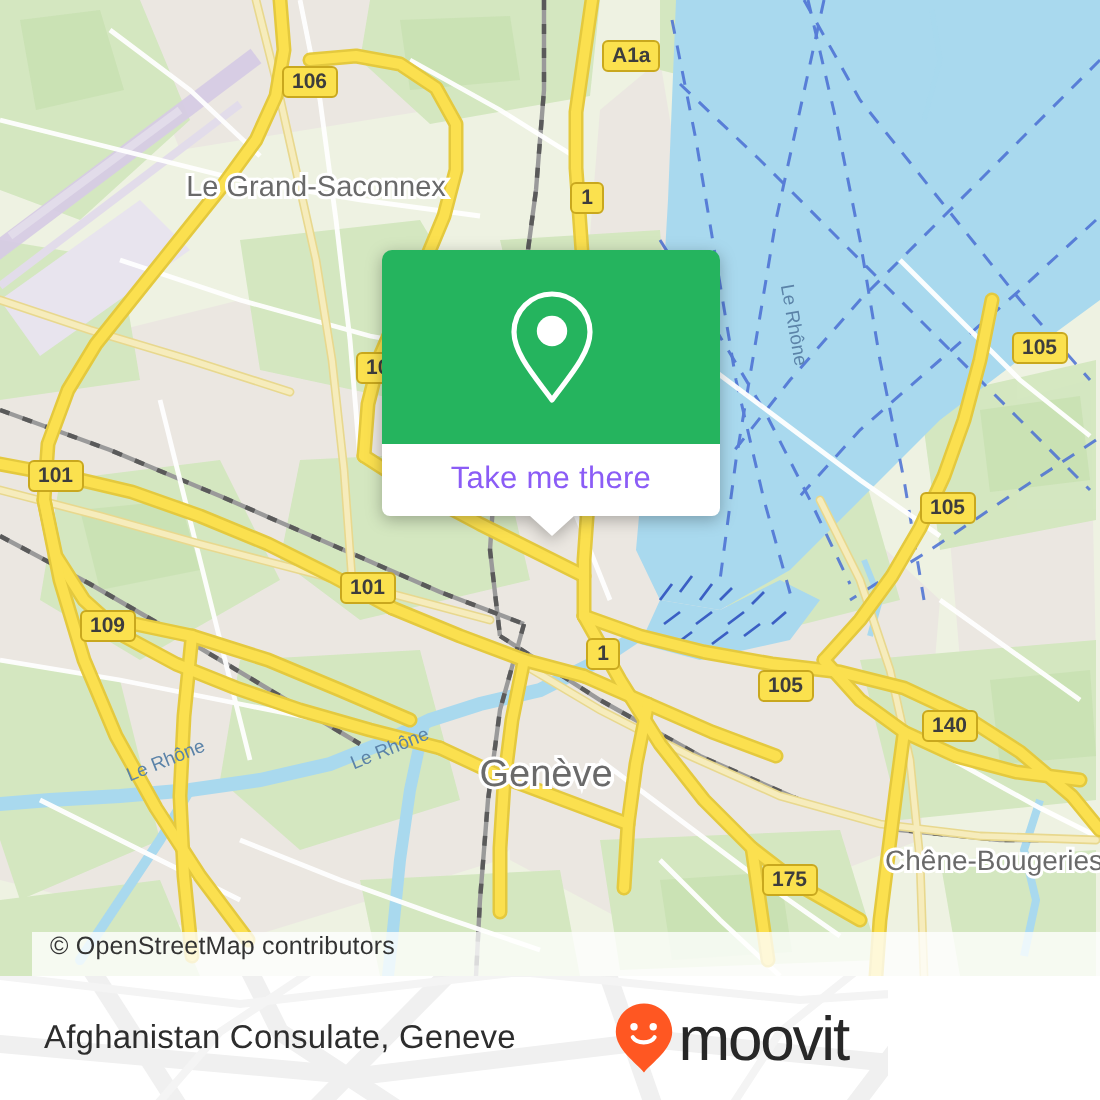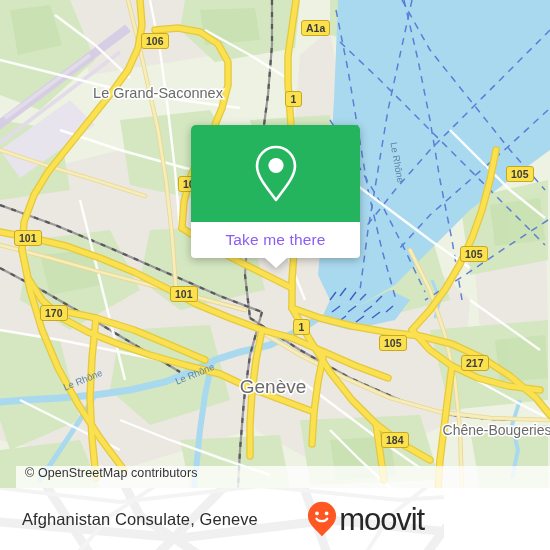--- a/index.html
+++ b/index.html
@@ -364,33 +364,33 @@
         <div style="position: absolute; left: 14px; top: 230px; background: rgb(251, 225, 78); border: 1.5px solid rgb(201, 168, 30); border-radius: 3px; padding: 0px 4px; height: 16px; line-height: 13px; display: flex; align-items: center; justify-content: center; font-family: &quot;Liberation Sans&quot;, sans-serif; font-size: 10.5px; font-weight: 700; color: rgb(61, 61, 61); z-index: 30; min-width: 17px;">
           <span>101</span>
         </div>
         <div style="position: absolute; left: 460px; top: 246px; background: rgb(251, 225, 78); border: 1.5px solid rgb(201, 168, 30); border-radius: 3px; padding: 0px 4px; height: 16px; line-height: 13px; display: flex; align-items: center; justify-content: center; font-family: &quot;Liberation Sans&quot;, sans-serif; font-size: 10.5px; font-weight: 700; color: rgb(61, 61, 61); z-index: 30; min-width: 17px;">
           <span>105</span>
         </div>
         <div style="position: absolute; left: 170px; top: 286px; background: rgb(251, 225, 78); border: 1.5px solid rgb(201, 168, 30); border-radius: 3px; padding: 0px 4px; height: 16px; line-height: 13px; display: flex; align-items: center; justify-content: center; font-family: &quot;Liberation Sans&quot;, sans-serif; font-size: 10.5px; font-weight: 700; color: rgb(61, 61, 61); z-index: 30; min-width: 17px;">
           <span>101</span>
         </div>
         <div style="position: absolute; left: 40px; top: 305px; background: rgb(251, 225, 78); border: 1.5px solid rgb(201, 168, 30); border-radius: 3px; padding: 0px 4px; height: 16px; line-height: 13px; display: flex; align-items: center; justify-content: center; font-family: &quot;Liberation Sans&quot;, sans-serif; font-size: 10.5px; font-weight: 700; color: rgb(61, 61, 61); z-index: 30; min-width: 17px;">
-          <span>170</span>
+          <span>109</span>
         </div>
         <div style="position: absolute; left: 293px; top: 319px; background: rgb(251, 225, 78); border: 1.5px solid rgb(201, 168, 30); border-radius: 3px; padding: 0px 4px; height: 16px; line-height: 13px; display: flex; align-items: center; justify-content: center; font-family: &quot;Liberation Sans&quot;, sans-serif; font-size: 10.5px; font-weight: 700; color: rgb(61, 61, 61); z-index: 30; min-width: 17px;">
           <span>1</span>
         </div>
         <div style="position: absolute; left: 379px; top: 335px; background: rgb(251, 225, 78); border: 1.5px solid rgb(201, 168, 30); border-radius: 3px; padding: 0px 4px; height: 16px; line-height: 13px; display: flex; align-items: center; justify-content: center; font-family: &quot;Liberation Sans&quot;, sans-serif; font-size: 10.5px; font-weight: 700; color: rgb(61, 61, 61); z-index: 30; min-width: 17px;">
           <span>105</span>
         </div>
         <div style="position: absolute; left: 461px; top: 355px; background: rgb(251, 225, 78); border: 1.5px solid rgb(201, 168, 30); border-radius: 3px; padding: 0px 4px; height: 16px; line-height: 13px; display: flex; align-items: center; justify-content: center; font-family: &quot;Liberation Sans&quot;, sans-serif; font-size: 10.5px; font-weight: 700; color: rgb(61, 61, 61); z-index: 30; min-width: 17px;">
-          <span>217</span>
+          <span>140</span>
         </div>
         <div style="position: absolute; left: 381px; top: 432px; background: rgb(251, 225, 78); border: 1.5px solid rgb(201, 168, 30); border-radius: 3px; padding: 0px 4px; height: 16px; line-height: 13px; display: flex; align-items: center; justify-content: center; font-family: &quot;Liberation Sans&quot;, sans-serif; font-size: 10.5px; font-weight: 700; color: rgb(61, 61, 61); z-index: 30; min-width: 17px;">
-          <span>184</span>
+          <span>175</span>
         </div>
       </div>
 
     <div class="attrib-bar">
       <span>© OpenStreetMap contributors</span>
     </div>
 
     <div class="callout">
       <div class="callout-top">
         <svg class="pin-icon" width="46" height="60" viewBox="0 0 46 60">

